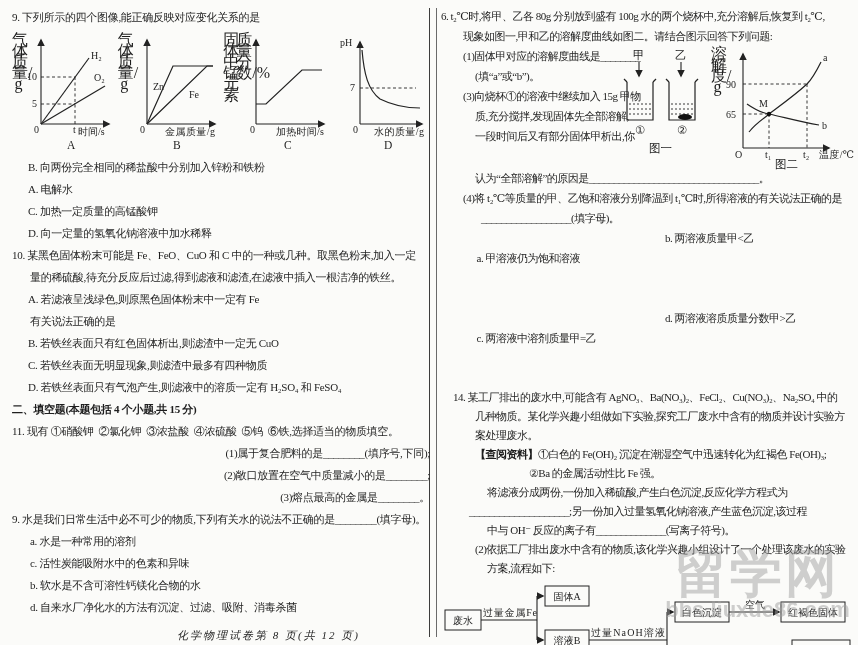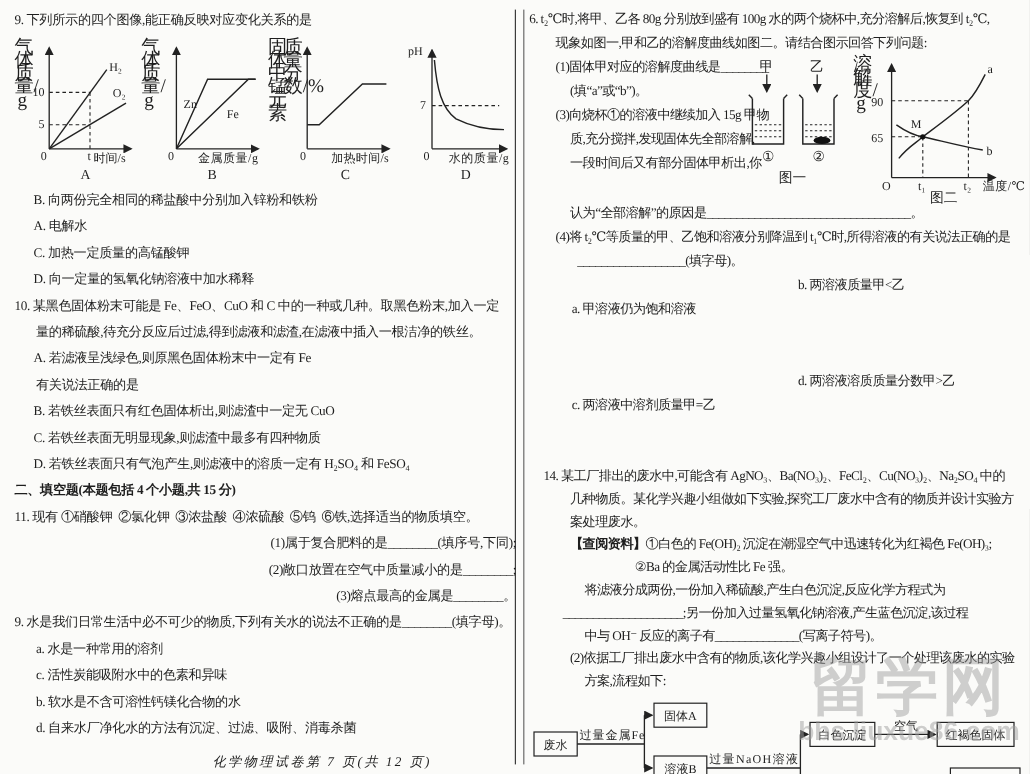--- a/index.html
+++ b/index.html
@@ -146,21 +146,21 @@
     <div class="ln i3">(1)属于复合肥料的是________(填序号,下同);</div>
     <div class="ln i3">(2)敞口放置在空气中质量减小的是________;</div>
     <div class="ln i3">(3)熔点最高的金属是________。</div>
 
     <div class="ln">9. 水是我们日常生活中必不可少的物质,下列有关水的说法不正确的是________(填字母)。</div>
     <div class="ln i2">a. 水是一种常用的溶剂</div>
     <div class="ln i2">c. 活性炭能吸附水中的色素和异味</div>
     <div class="ln i2">b. 软水是不含可溶性钙镁化合物的水</div>
     <div class="ln i2">d. 自来水厂净化水的方法有沉淀、过滤、吸附、消毒杀菌</div>
 
-    <div class="ln footer footer-left">化学物理试卷第 7 页(共 12 页)</div>
+    <div class="ln footer footer-left">化学物理试卷第 8 页(共 12 页)</div>
   </div>
 
   <div class="page page-right">
     <div class="ln">6. t₂℃时,将甲、乙各 80g 分别放到盛有 100g 水的两个烧杯中,充分溶解后,恢复到 t₂℃,</div>
     <div class="ln r1">现象如图一,甲和乙的溶解度曲线如图二。请结合图示回答下列问题:</div>
 
     <div class="figfloat">
       <svg width="84" height="120">
         <text x="10" y="11" class="nm">甲</text>
         <line class="ax" x1="16" y1="14" x2="16" y2="28" marker-end="url(#ah)"></line>

